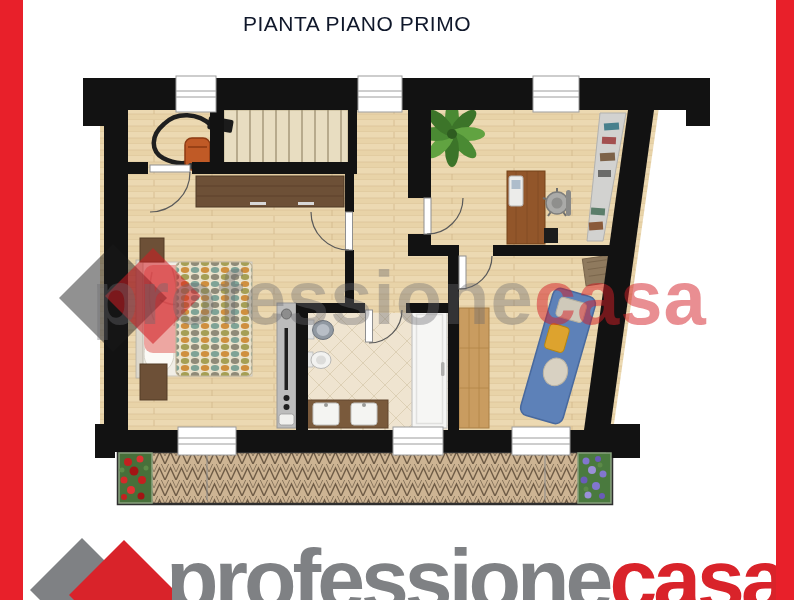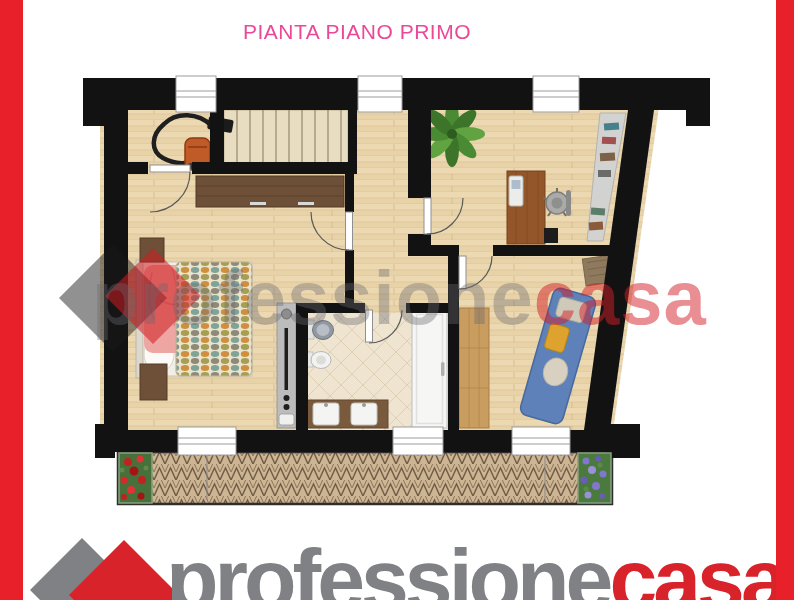--- a/index.html
+++ b/index.html
@@ -1,22 +1,22 @@
 <!DOCTYPE html>
 <html><head>
 <meta charset="utf-8">
 <style>
   html,body{margin:0;padding:0;background:#ffffff;}
   body{font-family:"Liberation Sans", sans-serif;}
   .canvas{position:relative;width:800px;height:600px;background:#ffffff;overflow:hidden;}
   .red-bar{position:absolute;top:0;height:600px;background:#e8202a;}
   .red-bar.left{left:0;width:23px;}
   .red-bar.right{left:776px;width:18px;}
-  .title{position:absolute;top:20px;left:357px;transform:translateX(-50%);
-         font-size:21px;letter-spacing:.5px;color:#ec4899;white-space:nowrap;font-weight:500;}
+  .title{position:absolute;top:12px;left:357px;transform:translateX(-50%);
+         font-size:21px;letter-spacing:.5px;color:#0f172a;white-space:nowrap;font-weight:500;}
   .plan-svg{position:absolute;left:0;top:0;}
   .watermark{position:absolute;left:0;top:0;width:800px;height:600px;pointer-events:none;}
   .wm-text{position:absolute;left:92px;top:256px;font-size:76px;font-weight:bold;
            letter-spacing:1px;line-height:1.1;white-space:nowrap;}
   .wm-text .p1{color:rgba(104,104,110,0.38);}
   .wm-text .p2{color:rgba(212,30,38,0.50);}
   .wm-diamonds{position:absolute;left:58px;top:240px;}
   .logo{position:absolute;left:0;top:520px;width:800px;height:80px;}
   .logo-diamonds{position:absolute;left:26px;top:10px;}
   .logo-text{position:absolute;left:166px;top:16px;font-size:86px;font-weight:bold;

